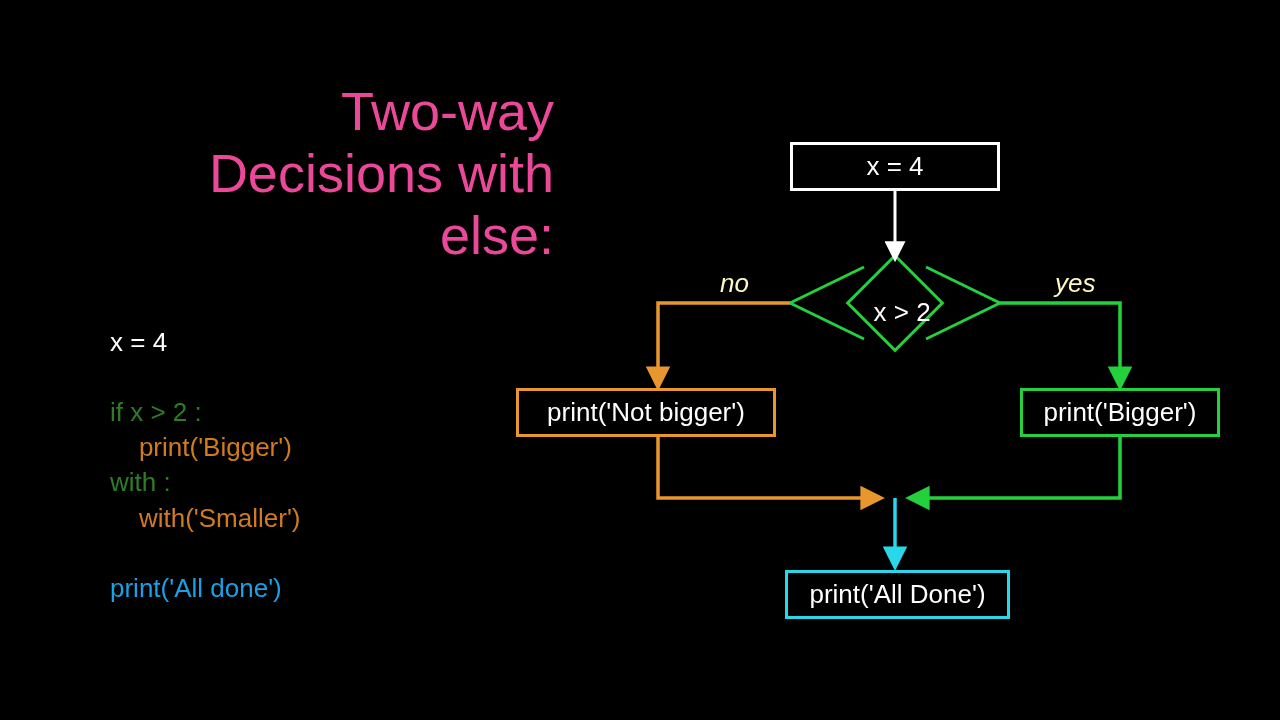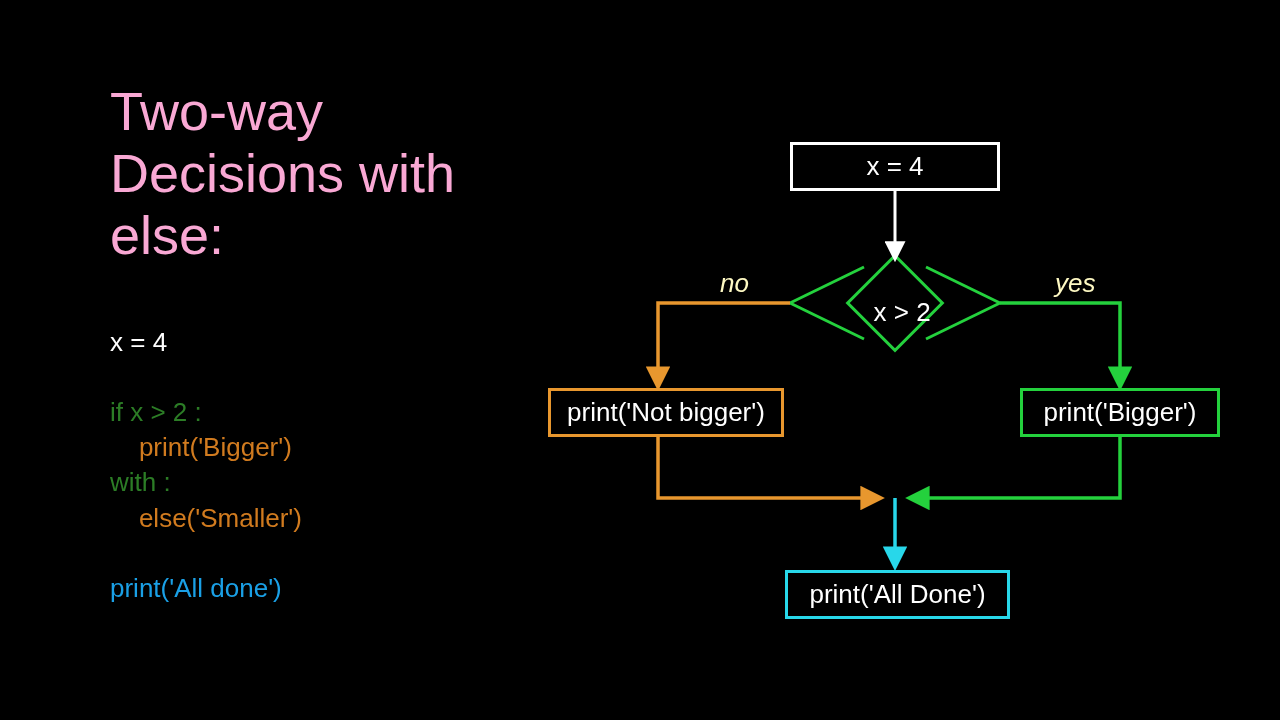--- a/index.html
+++ b/index.html
@@ -7,27 +7,27 @@
     width: 1280px;
     height: 720px;
     background: #000;
     color: #fff;
     font-family: Arial, Helvetica, sans-serif;
     position: relative;
     overflow: hidden;
   }
   .title {
     position: absolute;
-    left: 110px;
+    left: 104px;
     top: 80px;
     width: 450px;
-    color: #f9a8d4;
+    color: #ec4899;
     font-size: 54px;
     line-height: 1.15;
-    text-align: left;
+    text-align: right;
     font-weight: 400;
   }
   .code {
     position: absolute;
     left: 110px;
     top: 290px;
     font-size: 26px;
     line-height: 1.35;
     white-space: pre;
   }
@@ -78,37 +78,37 @@
 <div class="title">
   <span>Two-way Decisions with else:</span>
 </div>
 
 <div class="code">
 <span class="c-white">x = 4</span>
 
 <span class="c-green">if x &gt; 2 :</span>
 <span class="c-orange">    print('Bigger')</span>
 <span class="c-green">with :</span>
-<span class="c-orange">    else('Smaller')</span>
+<span class="c-orange">    with('Smaller')</span>
 
 <span class="c-blue">print('All done')</span>
 </div>
 
 <div class="fc box" style="left:790px; top:142px; width:210px; border-color:#fff;">
   <span>x = 4</span>
 </div>
 
 <div class="diamond" style="left:860px; top:268px; width:70px; height:70px; border:3px solid #24d13d;">
   <span style="width:70px; padding-top:24px;">x &gt; 2</span>
 </div>
 
 <div class="lbl" style="left:720px; top:268px;">no</div>
 <div class="lbl" style="left:1055px; top:268px;text-align:center;">yes</div>
 
-<div class="fc box" style="left:548px; top:388px; width:236px; border-color:#e8972e;">
+<div class="fc box" style="left:516px; top:388px; width:260px; border-color:#e8972e;">
   <span>print('Not bigger')</span>
 </div>
 
 <div class="fc box" style="left:1020px; top:388px; width:200px; border-color:#24d13d;">
   <span>print('Bigger')</span>
 </div>
 
 <div class="fc box" style="left:785px; top:570px; width:225px; border-color:#28d7ea;">
   <span>print('All Done')</span>
 </div>

